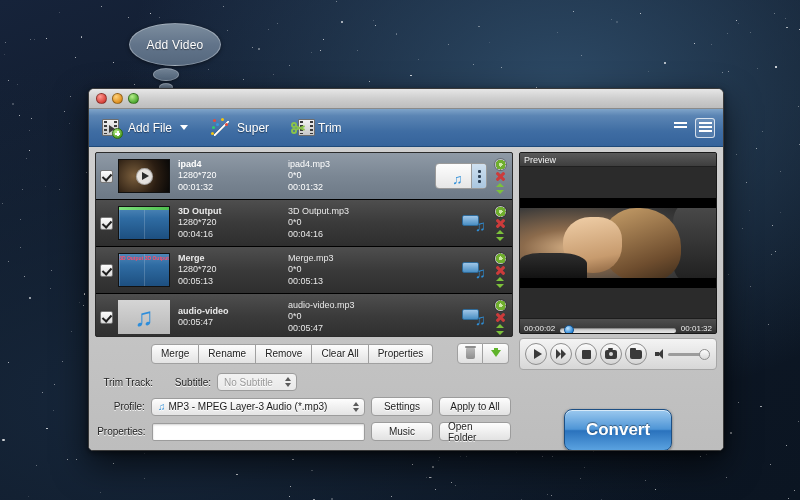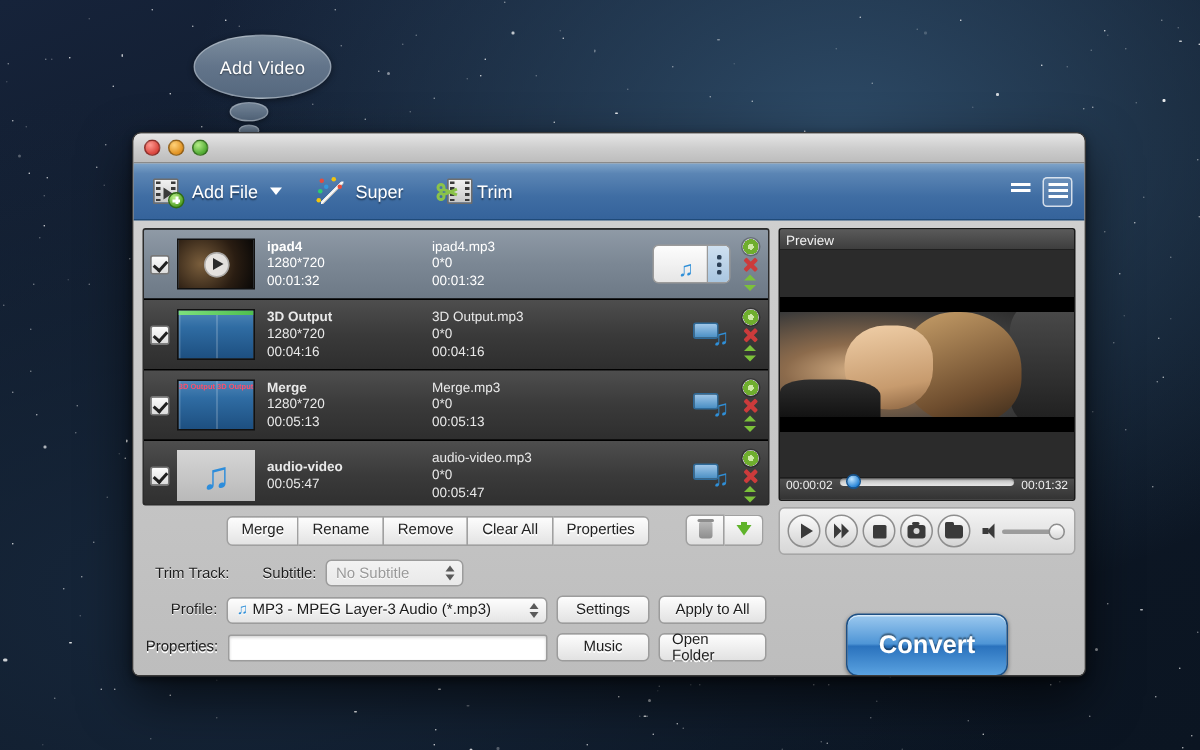--- a/index.html
+++ b/index.html
@@ -400,21 +400,21 @@
   .pv-video .dash {
     position: absolute; left: 0; bottom: 8%; width: 34%; height: 30%;
     border-radius: 30% 40% 0 0;
     background: linear-gradient(180deg,#2e2e2e,#101010);
   }
   .pv-video .bar-t, .pv-video .bar-b {
     position: absolute; left: 0; right: 0; height: 10px; background: #000;
   }
   .pv-video .bar-t { top: 0; } .pv-video .bar-b { bottom: 0; }
   .pv-time {
-    height: 15px; display: flex; align-items: flex-start; gap: 5px; padding: 0 4px;
+    height: 15px; display: flex; align-items: flex-end; gap: 5px; padding: 0 4px;
     background: linear-gradient(180deg,#4e4e4e,#333);
     border-top: 1px solid #1d1d1d;
     font-size: 8px; color: #efefef;
   }
   .pv-track {
     flex: 1; height: 5px; border-radius: 3px; position: relative;
     background: linear-gradient(180deg,#bdbdbd,#e8e8e8);
     box-shadow: inset 0 1px 1px rgba(0,0,0,.3);
   }
   .pv-knob {
@@ -1100,21 +1100,21 @@
           <span class="rbtn">
             <span class="dnarrow"></span>
           </span>
         </div>
       </div>
 
       <div class="form">
         <div class="frow">
           <span class="flabel">Trim Track:</span>
           <span class="flabel" style="width:58px">Subtitle:</span>
-          <span class="popup disabled" style="width:92px">
+          <span class="popup disabled" style="width:80px">
             <span>No Subtitle</span>
             <span class="arrows"></span>
           </span>
         </div>
 
         <div class="frow">
           <span class="flabel">Profile:</span>
           <span class="popup" style="width:246px">
             <span class="mini-note">♫</span>
             <span>MP3 - MPEG Layer-3 Audio (*.mp3)</span>

